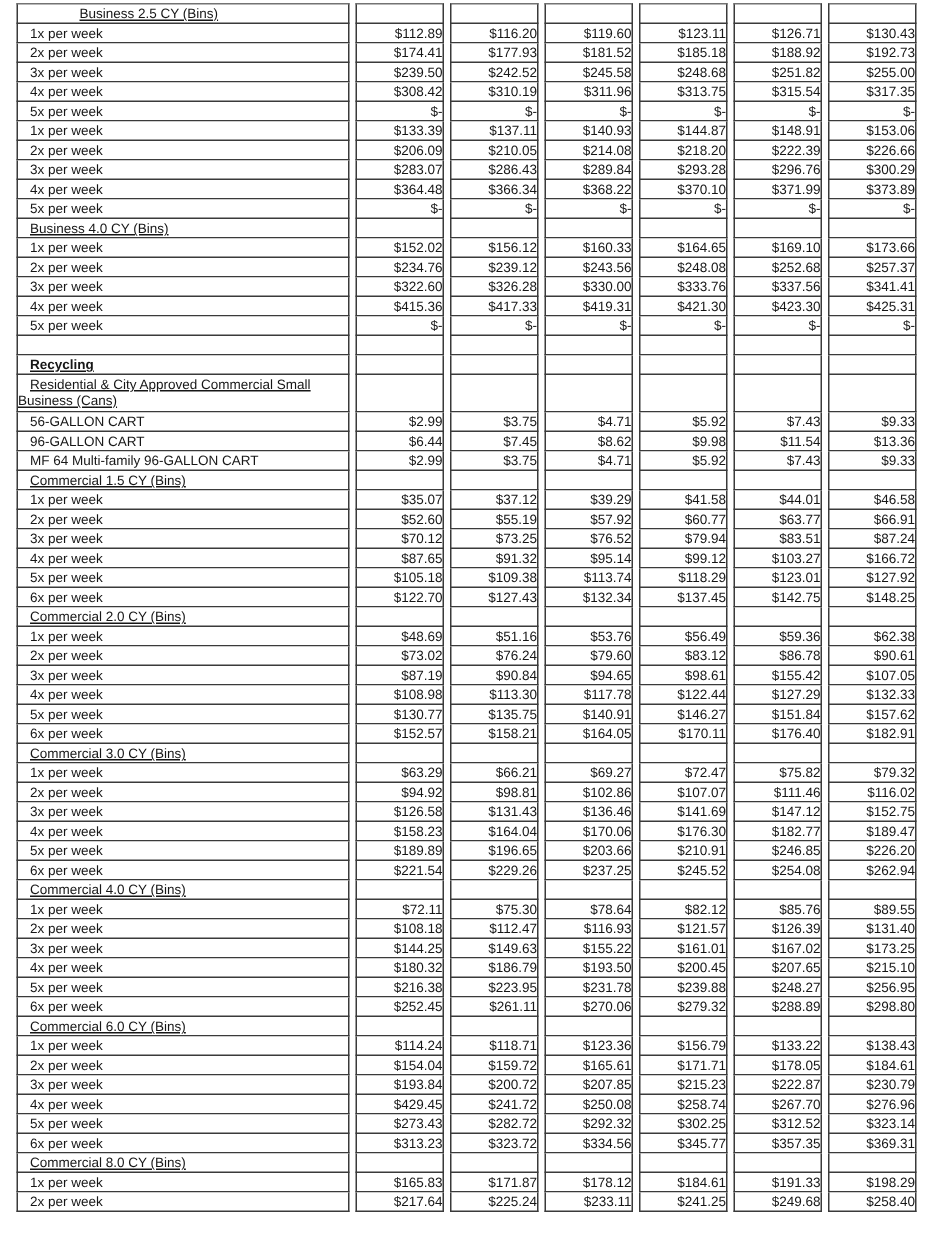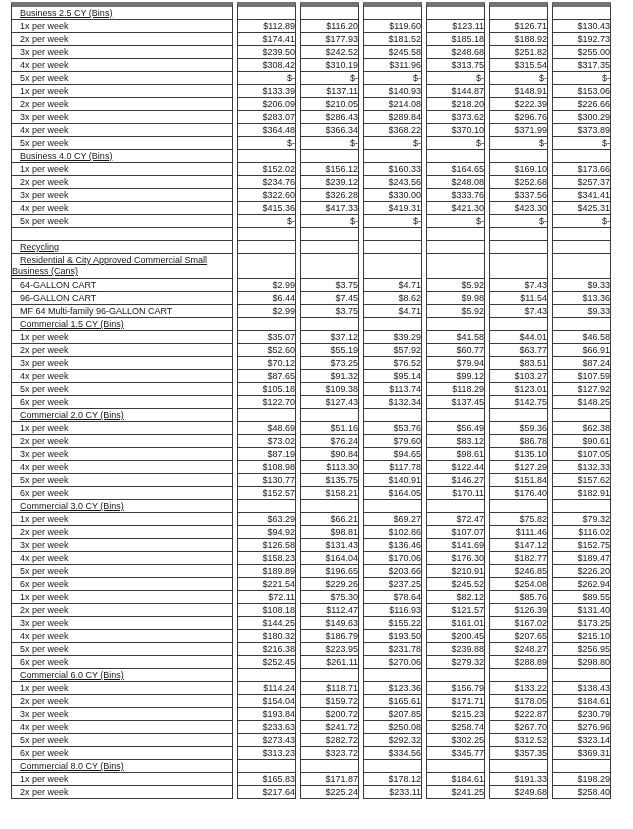--- a/index.html
+++ b/index.html
@@ -34,21 +34,22 @@
     padding: 0;
     font-size: 9px;
     line-height: 10px;
     color: #161616;
     white-space: nowrap;
     overflow: hidden;
     vertical-align: middle;
     background: #ffffff;
   }
   table.rates tr:first-child td {
-    border-top: 5px solid #737373;
+    border-top: 1px solid #737373;
+    padding-left: 33px;
   }
   td.label-cell {
     padding-left: 2px;
     text-indent: 8px;
     text-align: left;
   }
   td.val-cell {
     text-align: right;
     padding-right: 5px;
   }
@@ -56,21 +57,21 @@
     height: 24px;
   }
   tr.tall td.label-cell {
     white-space: normal;
     line-height: 11px;
   }
   .u {
     text-decoration: underline;
   }
   .b {
-    font-weight: normal;
+    font-weight: bold;
     text-align: right;
   }
 </style>
 </head>
 <body>
 
 <div class="page">
   <table class="rates">
     <colgroup>
       <col style="width:222px">
@@ -152,21 +153,21 @@
           <td class="val-cell">$214.08</td>
           <td class="val-cell">$218.20</td>
           <td class="val-cell">$222.39</td>
           <td class="val-cell">$226.66</td>
         </tr>
         <tr>
           <td class="label-cell">3x per week</td>
           <td class="val-cell">$283.07</td>
           <td class="val-cell">$286.43</td>
           <td class="val-cell">$289.84</td>
-          <td class="val-cell">$373.62</td>
+          <td class="val-cell">$293.28</td>
           <td class="val-cell">$296.76</td>
           <td class="val-cell">$300.29</td>
         </tr>
         <tr>
           <td class="label-cell">4x per week</td>
           <td class="val-cell">$364.48</td>
           <td class="val-cell">$366.34</td>
           <td class="val-cell">$368.22</td>
           <td class="val-cell">$370.10</td>
           <td class="val-cell">$371.99</td>
@@ -256,21 +257,21 @@
         <tr class="tall">
           <td class="label-cell"><span class="u">Residential &amp; City Approved Commercial Small Business (Cans)</span></td>
           <td class="val-cell"></td>
           <td class="val-cell"></td>
           <td class="val-cell"></td>
           <td class="val-cell"></td>
           <td class="val-cell"></td>
           <td class="val-cell"></td>
         </tr>
         <tr>
-          <td class="label-cell">64-GALLON CART</td>
+          <td class="label-cell">56-GALLON CART</td>
           <td class="val-cell">$2.99</td>
           <td class="val-cell">$3.75</td>
           <td class="val-cell">$4.71</td>
           <td class="val-cell">$5.92</td>
           <td class="val-cell">$7.43</td>
           <td class="val-cell">$9.33</td>
         </tr>
         <tr>
           <td class="label-cell">96-GALLON CART</td>
           <td class="val-cell">$6.44</td>
@@ -325,21 +326,21 @@
           <td class="val-cell">$83.51</td>
           <td class="val-cell">$87.24</td>
         </tr>
         <tr>
           <td class="label-cell">4x per week</td>
           <td class="val-cell">$87.65</td>
           <td class="val-cell">$91.32</td>
           <td class="val-cell">$95.14</td>
           <td class="val-cell">$99.12</td>
           <td class="val-cell">$103.27</td>
-          <td class="val-cell">$107.59</td>
+          <td class="val-cell">$166.72</td>
         </tr>
         <tr>
           <td class="label-cell">5x per week</td>
           <td class="val-cell">$105.18</td>
           <td class="val-cell">$109.38</td>
           <td class="val-cell">$113.74</td>
           <td class="val-cell">$118.29</td>
           <td class="val-cell">$123.01</td>
           <td class="val-cell">$127.92</td>
         </tr>
@@ -378,21 +379,21 @@
           <td class="val-cell">$83.12</td>
           <td class="val-cell">$86.78</td>
           <td class="val-cell">$90.61</td>
         </tr>
         <tr>
           <td class="label-cell">3x per week</td>
           <td class="val-cell">$87.19</td>
           <td class="val-cell">$90.84</td>
           <td class="val-cell">$94.65</td>
           <td class="val-cell">$98.61</td>
-          <td class="val-cell">$135.10</td>
+          <td class="val-cell">$155.42</td>
           <td class="val-cell">$107.05</td>
         </tr>
         <tr>
           <td class="label-cell">4x per week</td>
           <td class="val-cell">$108.98</td>
           <td class="val-cell">$113.30</td>
           <td class="val-cell">$117.78</td>
           <td class="val-cell">$122.44</td>
           <td class="val-cell">$127.29</td>
           <td class="val-cell">$132.33</td>
@@ -472,20 +473,29 @@
         <tr>
           <td class="label-cell">6x per week</td>
           <td class="val-cell">$221.54</td>
           <td class="val-cell">$229.26</td>
           <td class="val-cell">$237.25</td>
           <td class="val-cell">$245.52</td>
           <td class="val-cell">$254.08</td>
           <td class="val-cell">$262.94</td>
         </tr>
         <tr>
+          <td class="label-cell"><span class="u">Commercial 4.0 CY (Bins)</span></td>
+          <td class="val-cell"></td>
+          <td class="val-cell"></td>
+          <td class="val-cell"></td>
+          <td class="val-cell"></td>
+          <td class="val-cell"></td>
+          <td class="val-cell"></td>
+        </tr>
+        <tr>
           <td class="label-cell">1x per week</td>
           <td class="val-cell">$72.11</td>
           <td class="val-cell">$75.30</td>
           <td class="val-cell">$78.64</td>
           <td class="val-cell">$82.12</td>
           <td class="val-cell">$85.76</td>
           <td class="val-cell">$89.55</td>
         </tr>
         <tr>
           <td class="label-cell">2x per week</td>
@@ -563,21 +573,21 @@
           <td class="label-cell">3x per week</td>
           <td class="val-cell">$193.84</td>
           <td class="val-cell">$200.72</td>
           <td class="val-cell">$207.85</td>
           <td class="val-cell">$215.23</td>
           <td class="val-cell">$222.87</td>
           <td class="val-cell">$230.79</td>
         </tr>
         <tr>
           <td class="label-cell">4x per week</td>
-          <td class="val-cell">$233.63</td>
+          <td class="val-cell">$429.45</td>
           <td class="val-cell">$241.72</td>
           <td class="val-cell">$250.08</td>
           <td class="val-cell">$258.74</td>
           <td class="val-cell">$267.70</td>
           <td class="val-cell">$276.96</td>
         </tr>
         <tr>
           <td class="label-cell">5x per week</td>
           <td class="val-cell">$273.43</td>
           <td class="val-cell">$282.72</td>

